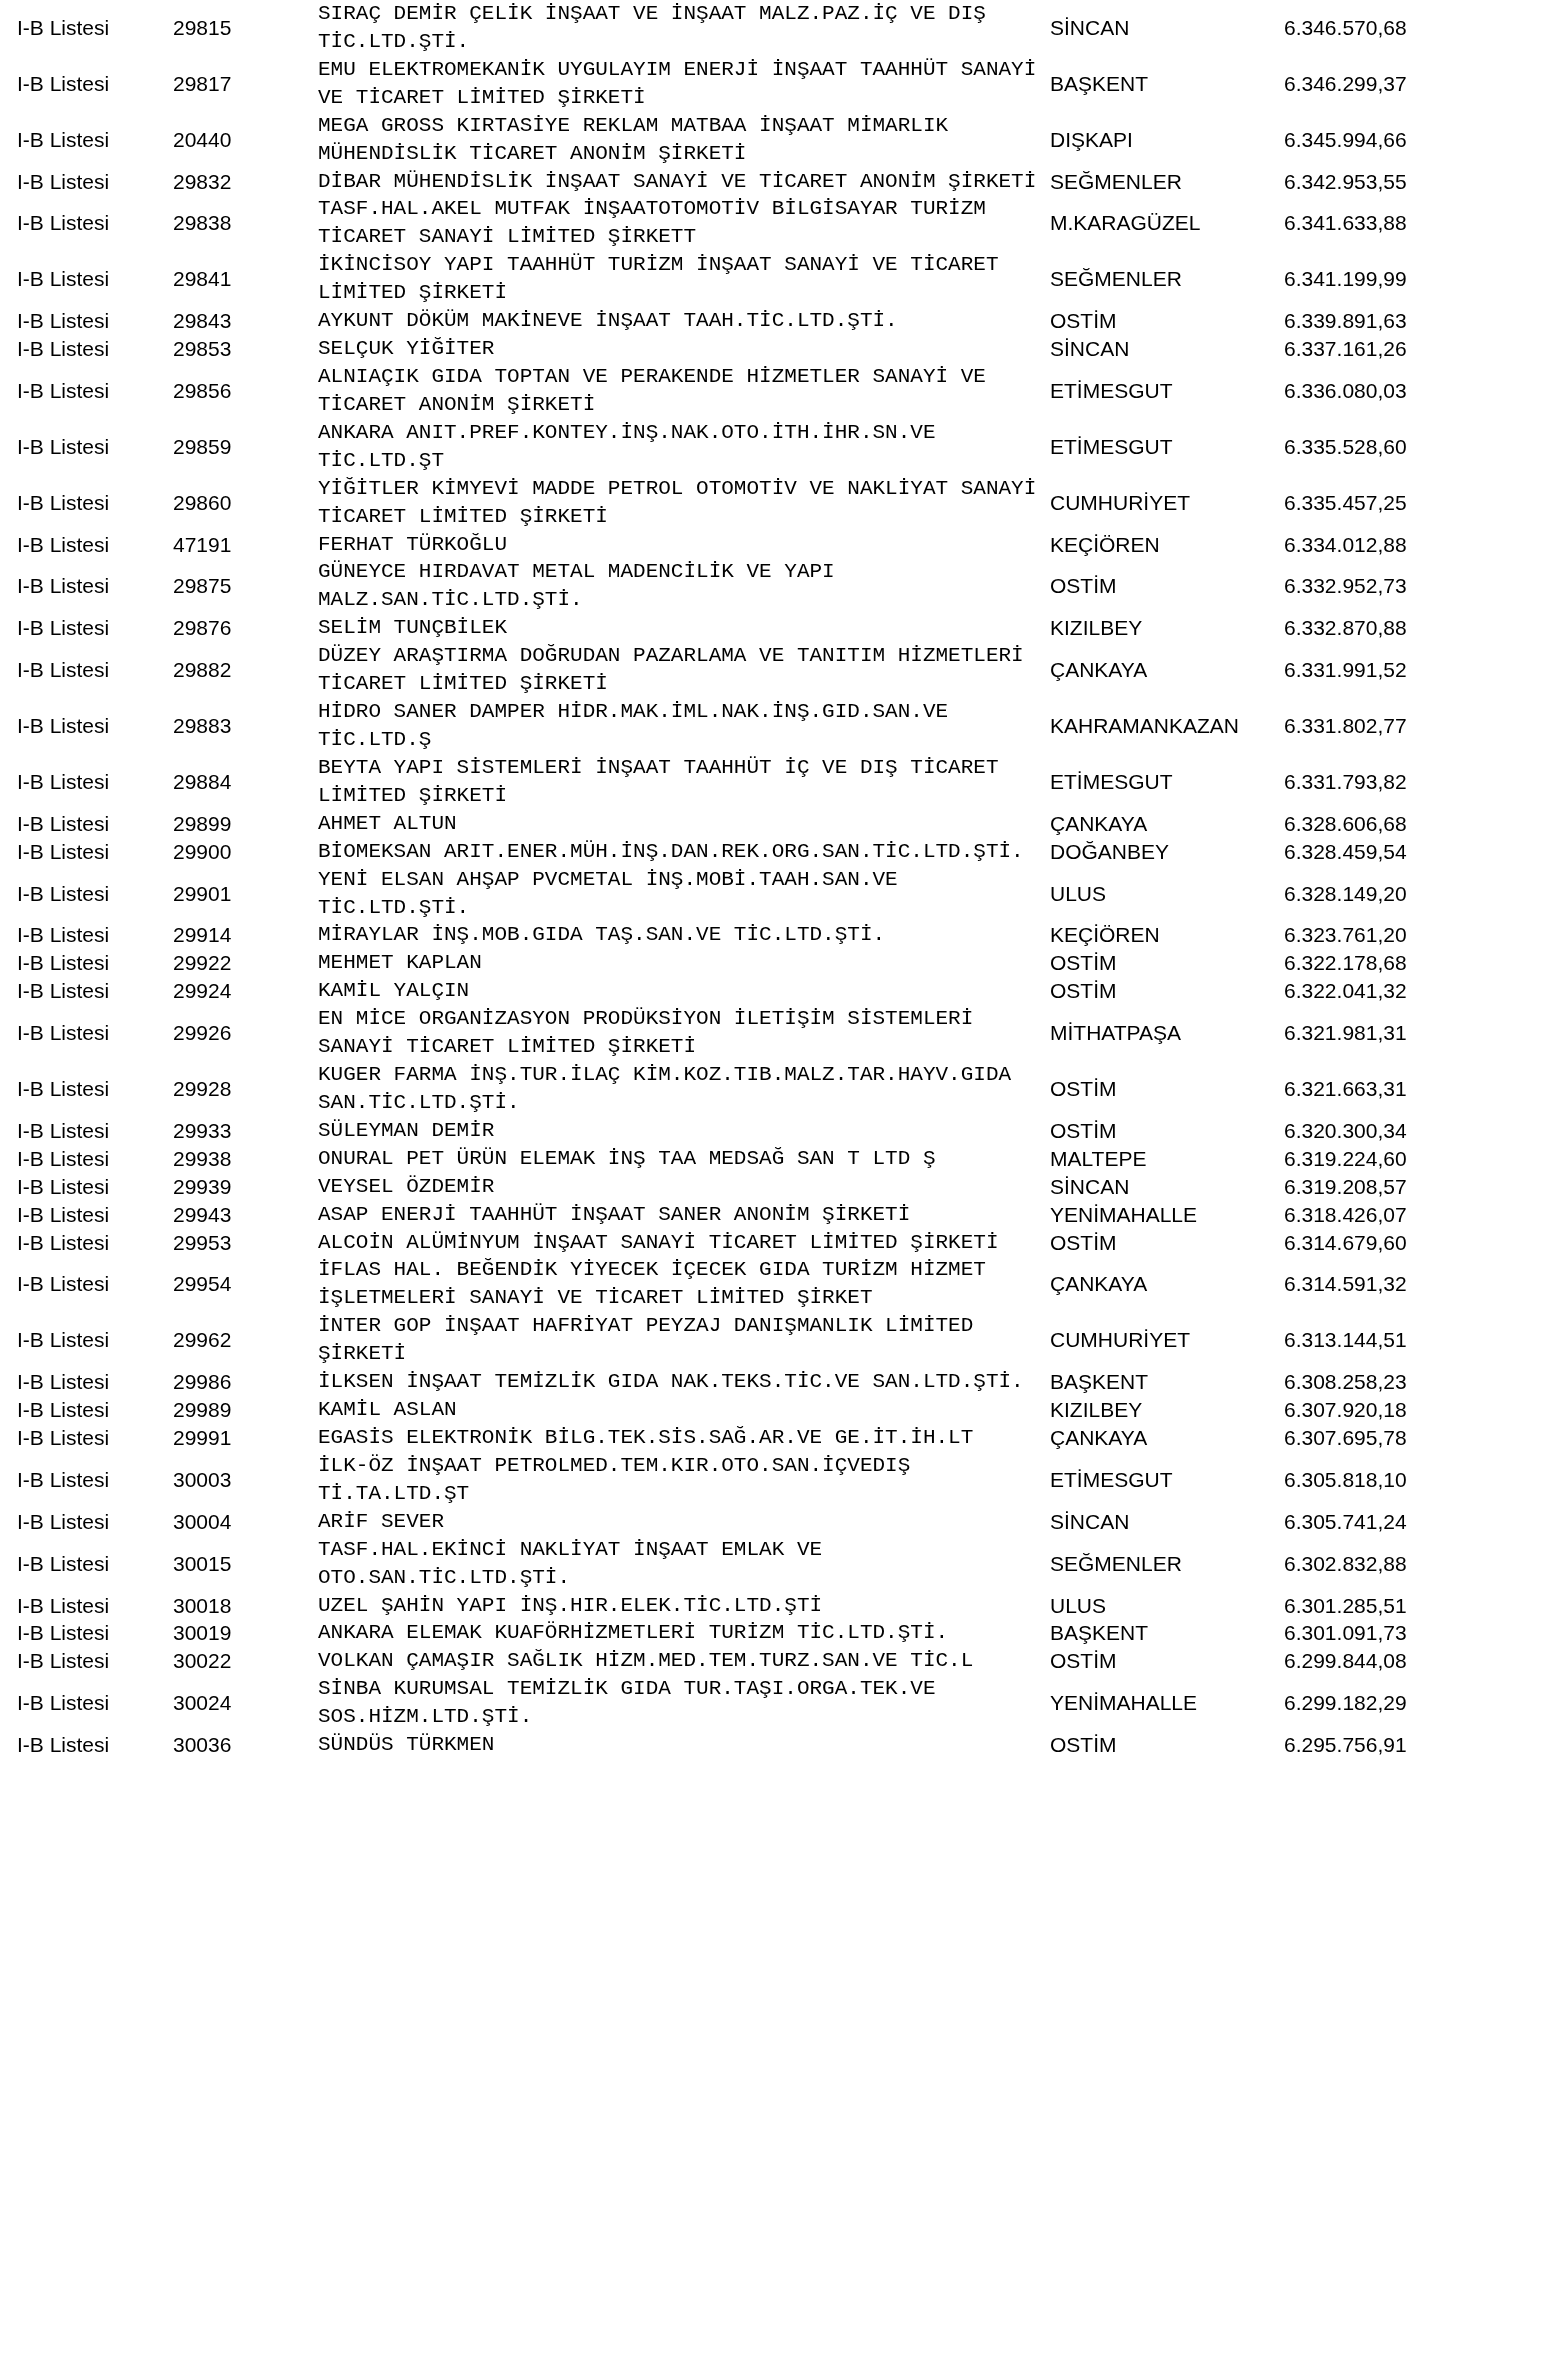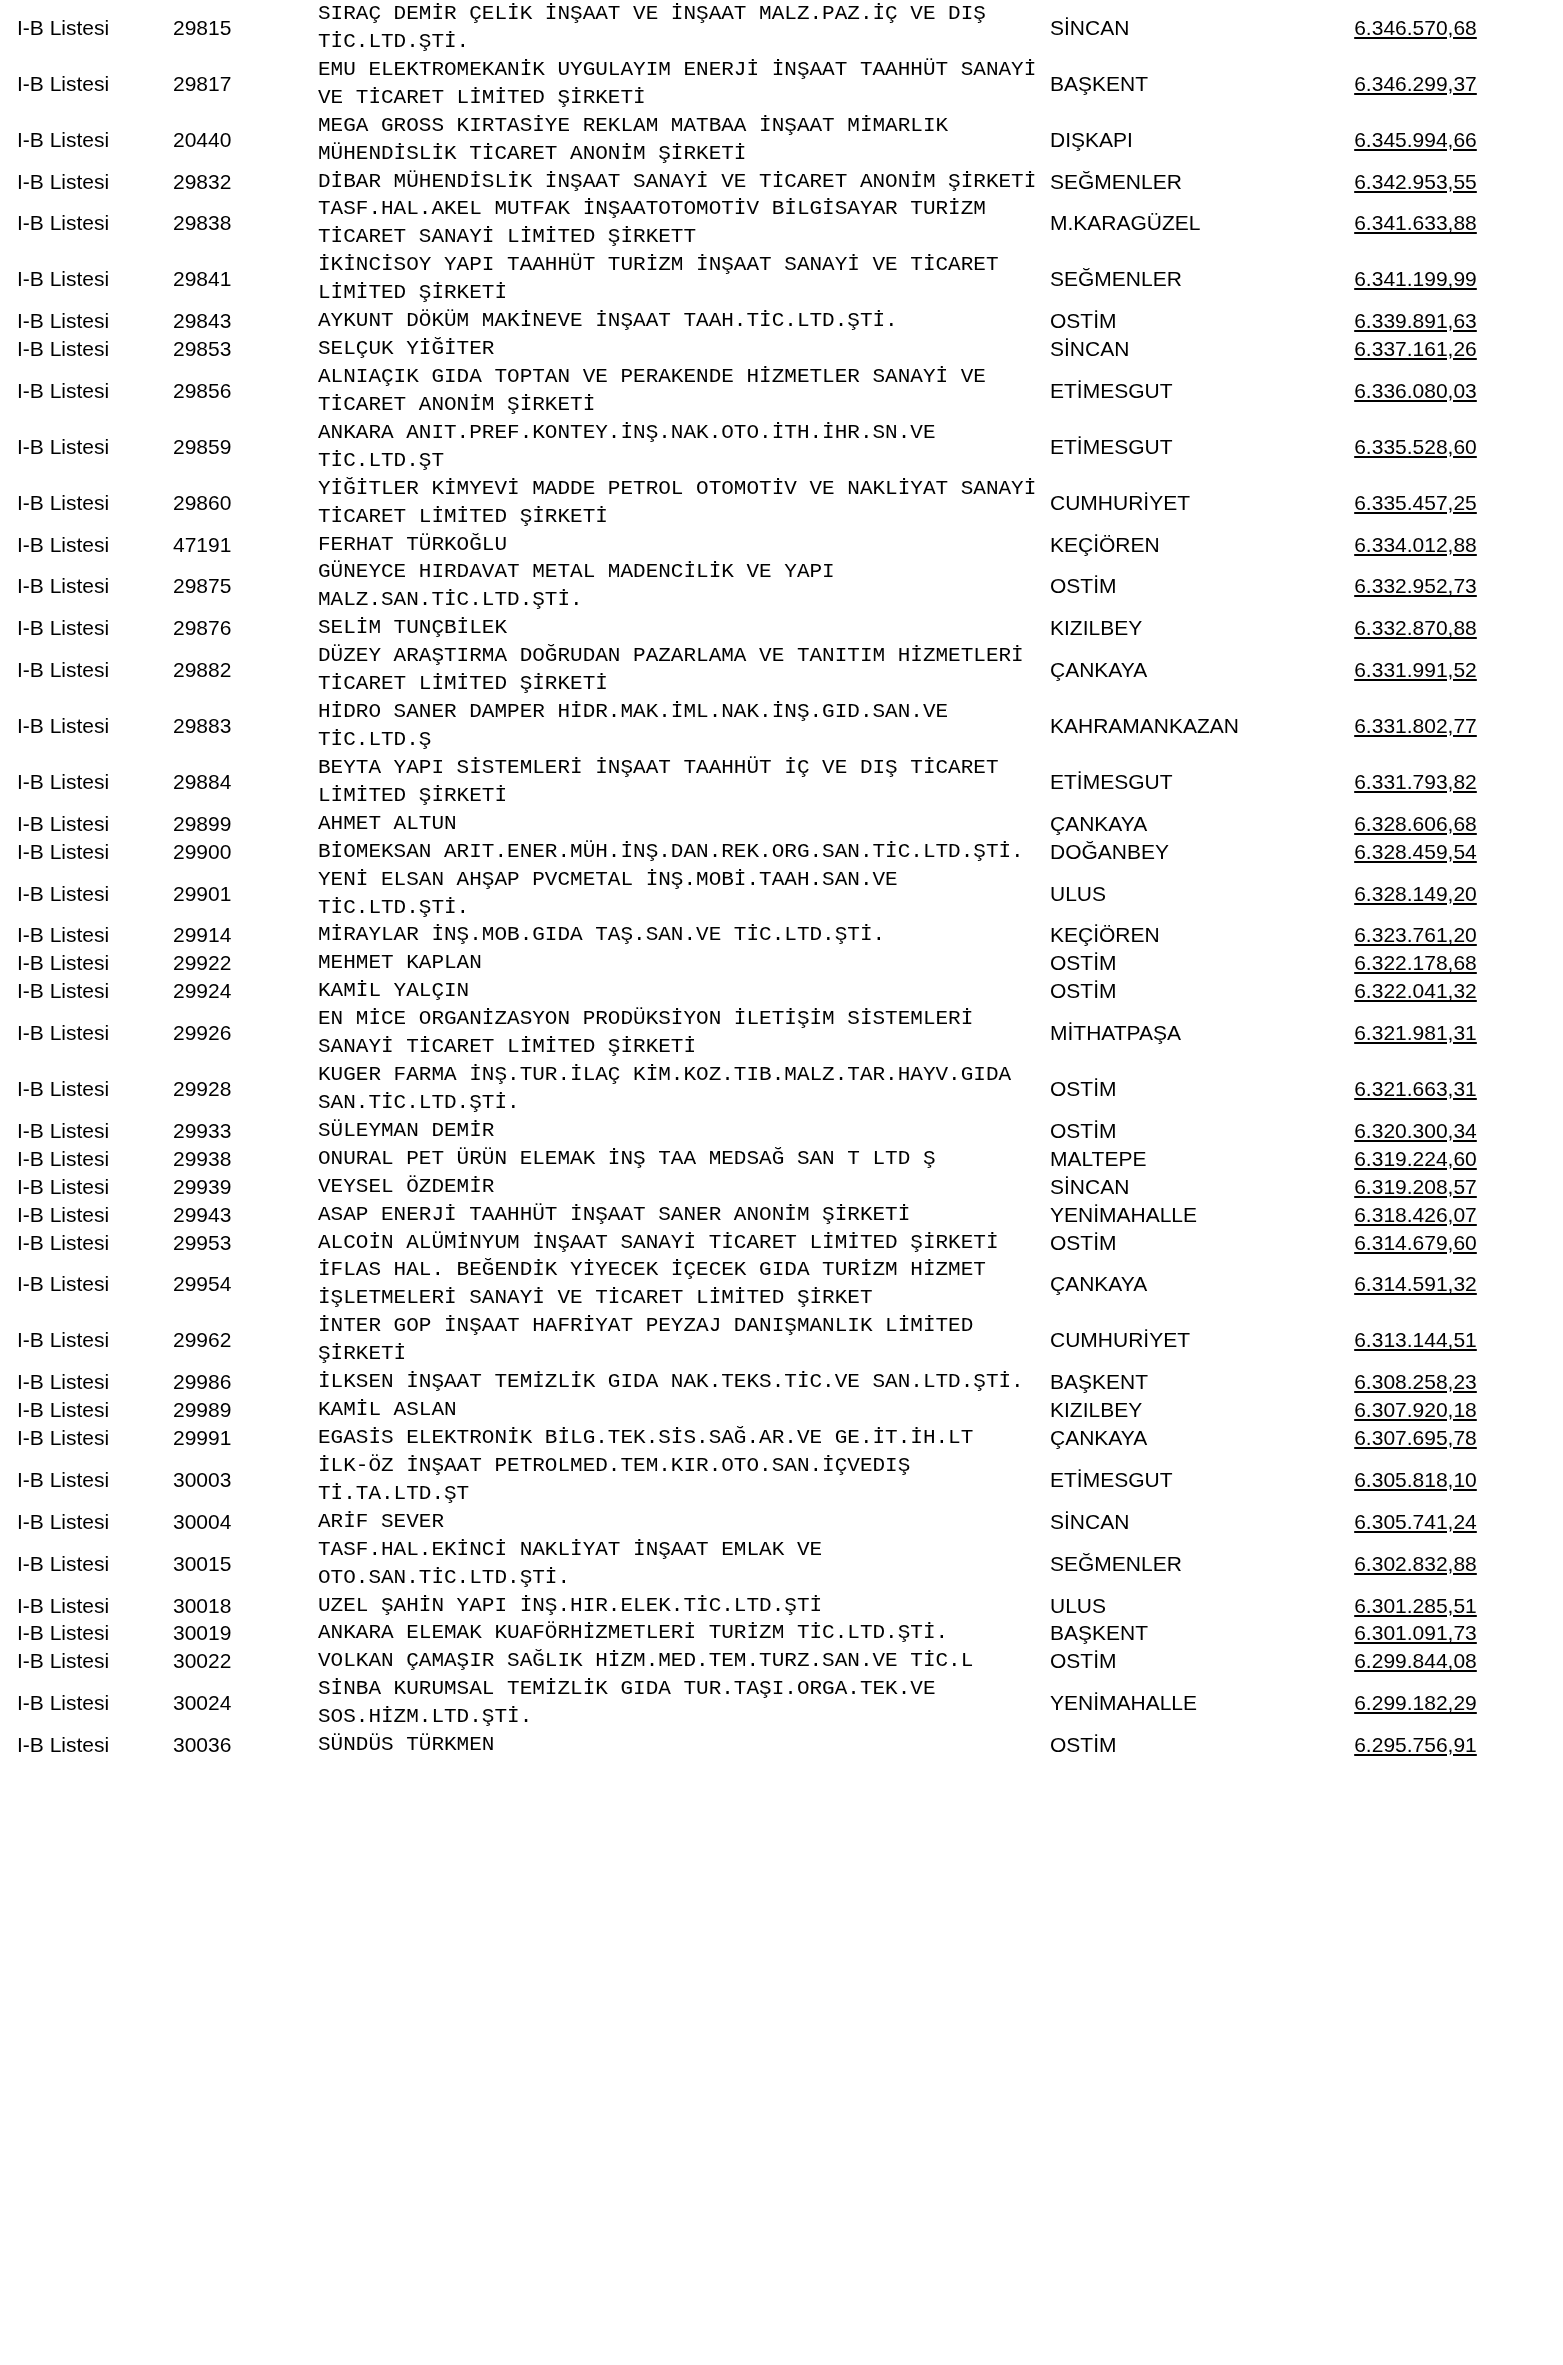--- a/index.html
+++ b/index.html
@@ -48,24 +48,23 @@
   td.name-cell {
     padding-right: 11px;
     word-break: normal;
     overflow-wrap: break-word;
     font-family: Liberation Mono, monospace;
   }
   td.office-cell {
     white-space: nowrap;
   }
   td.amount-cell {
-    text-align: center;
+    text-align: left;
     white-space: nowrap;
     padding-right: 12.5px;
-    text-decoration: underline;
   }
   
   table.debt-table tr { height: auto; }
 </style>
 </head>
 <body>
 
 <div class="page">
   <table class="debt-table">
     <colgroup>

